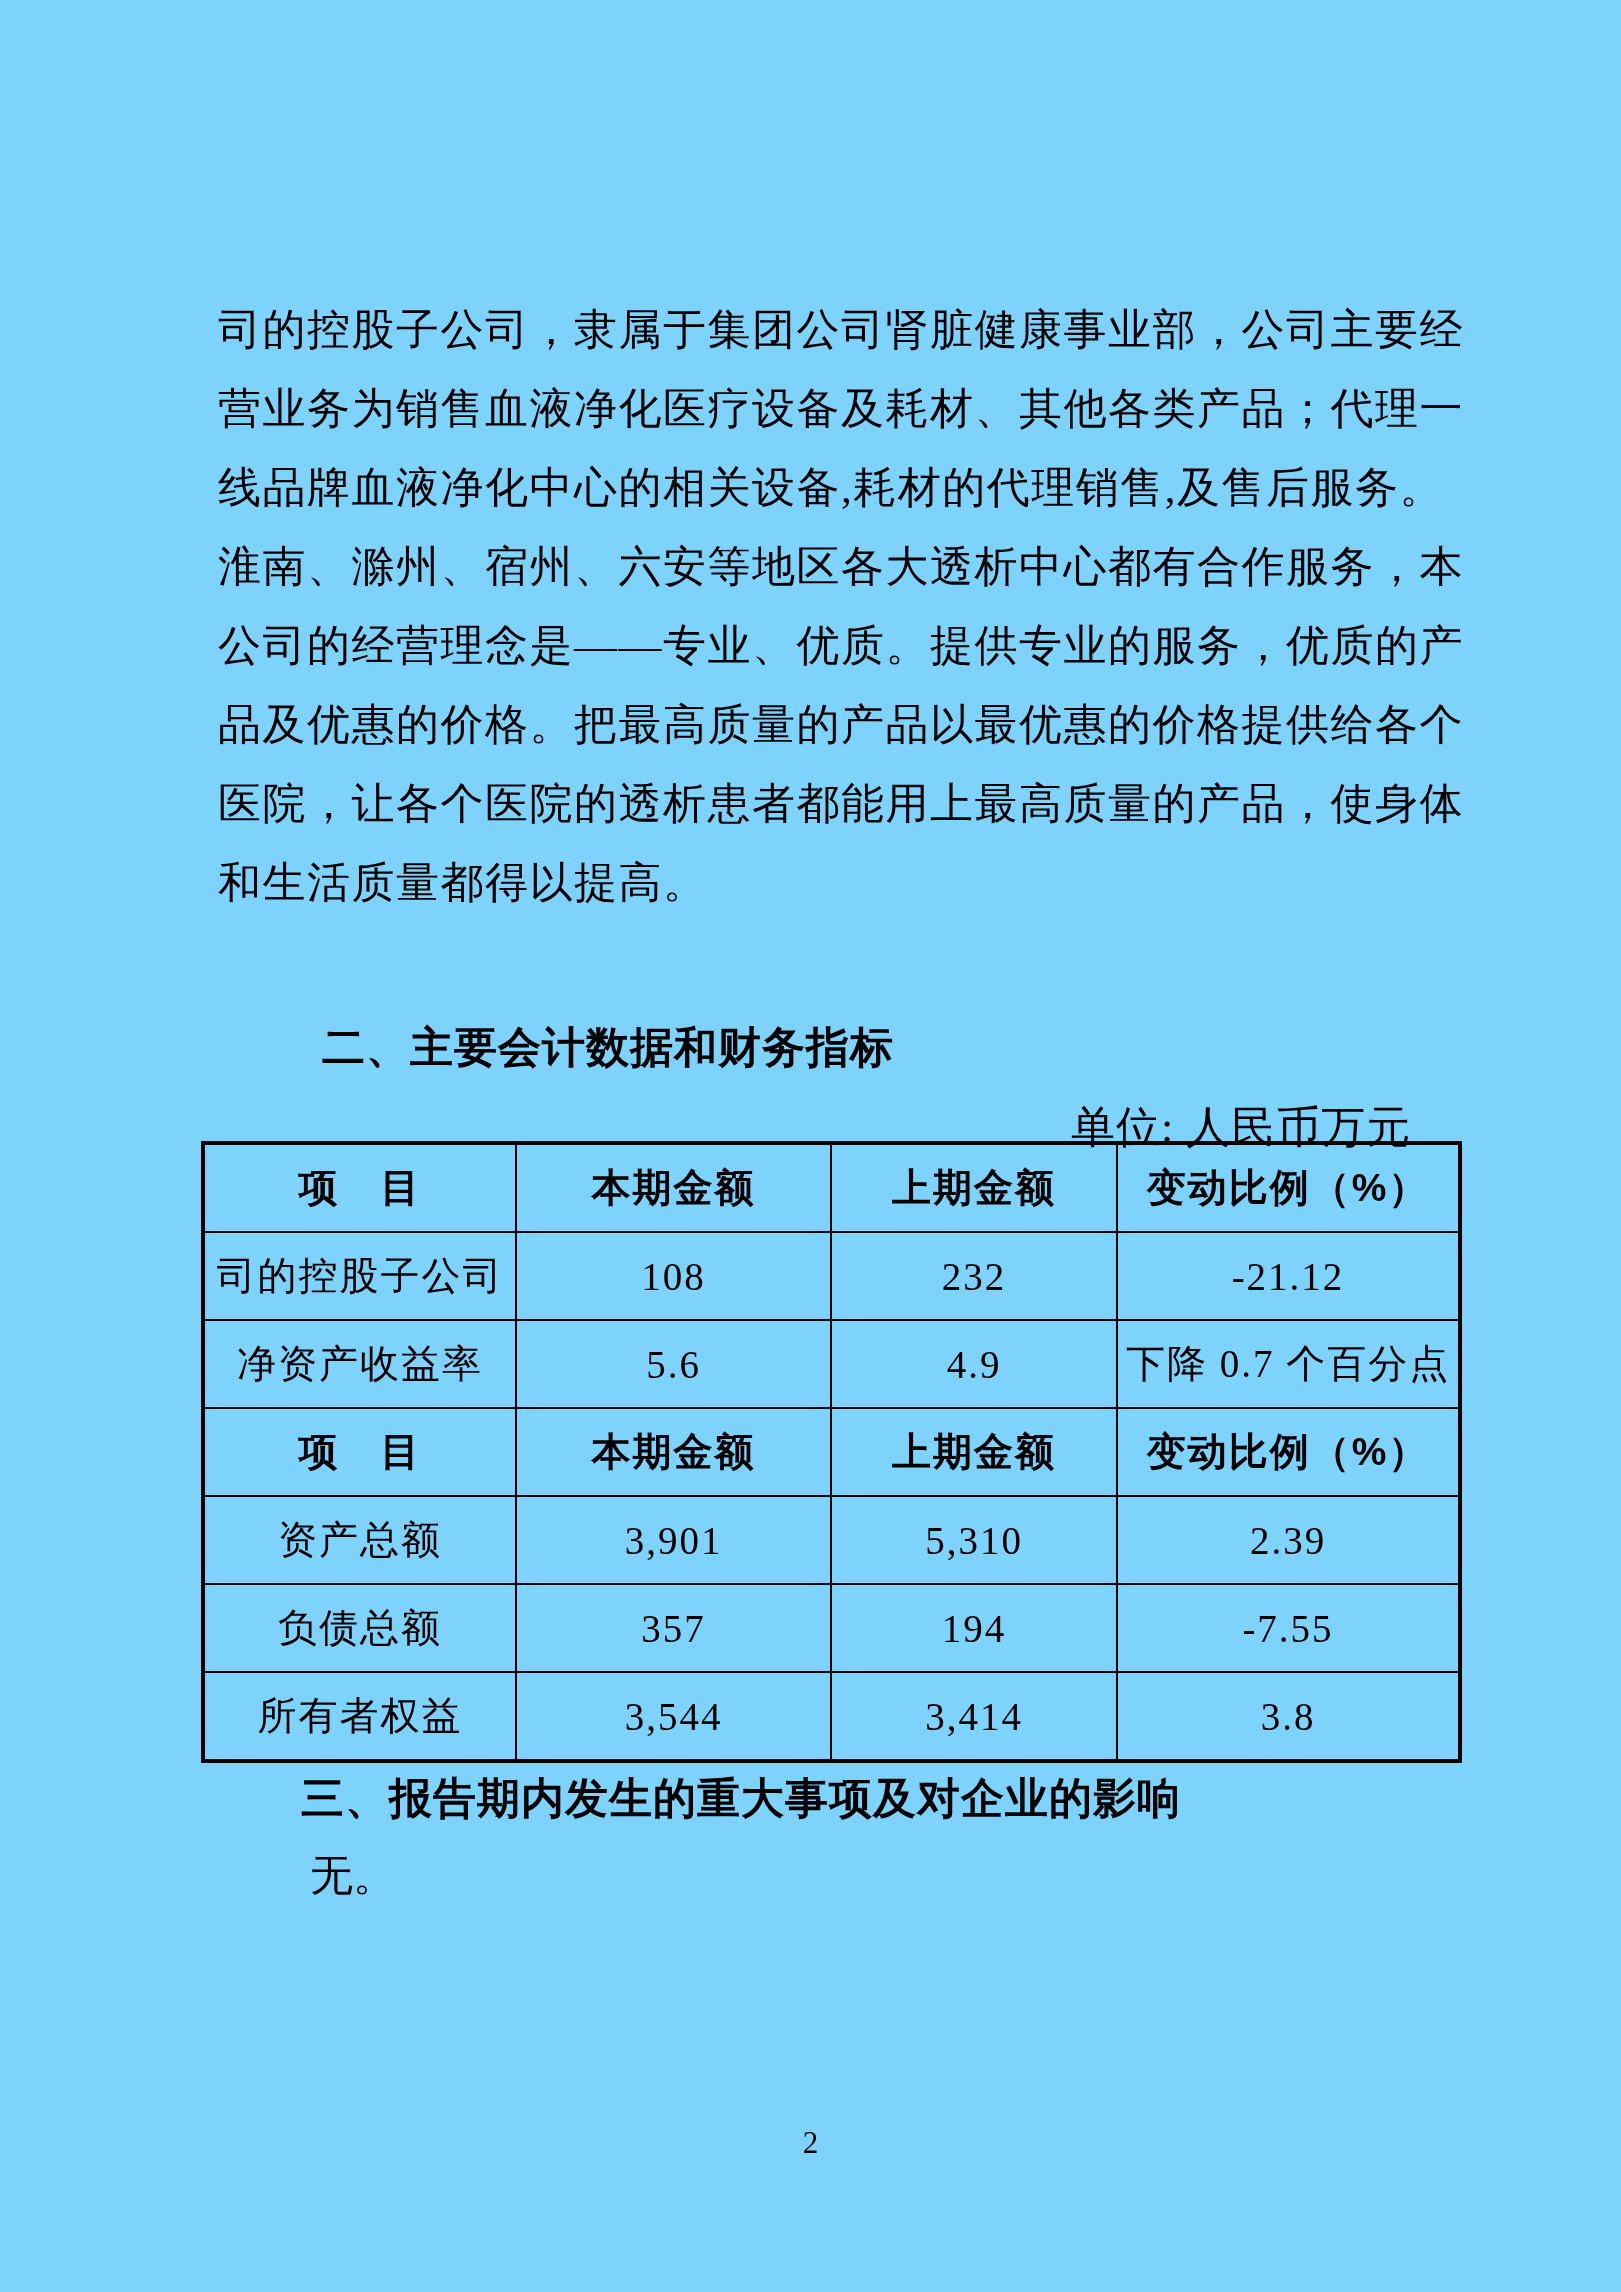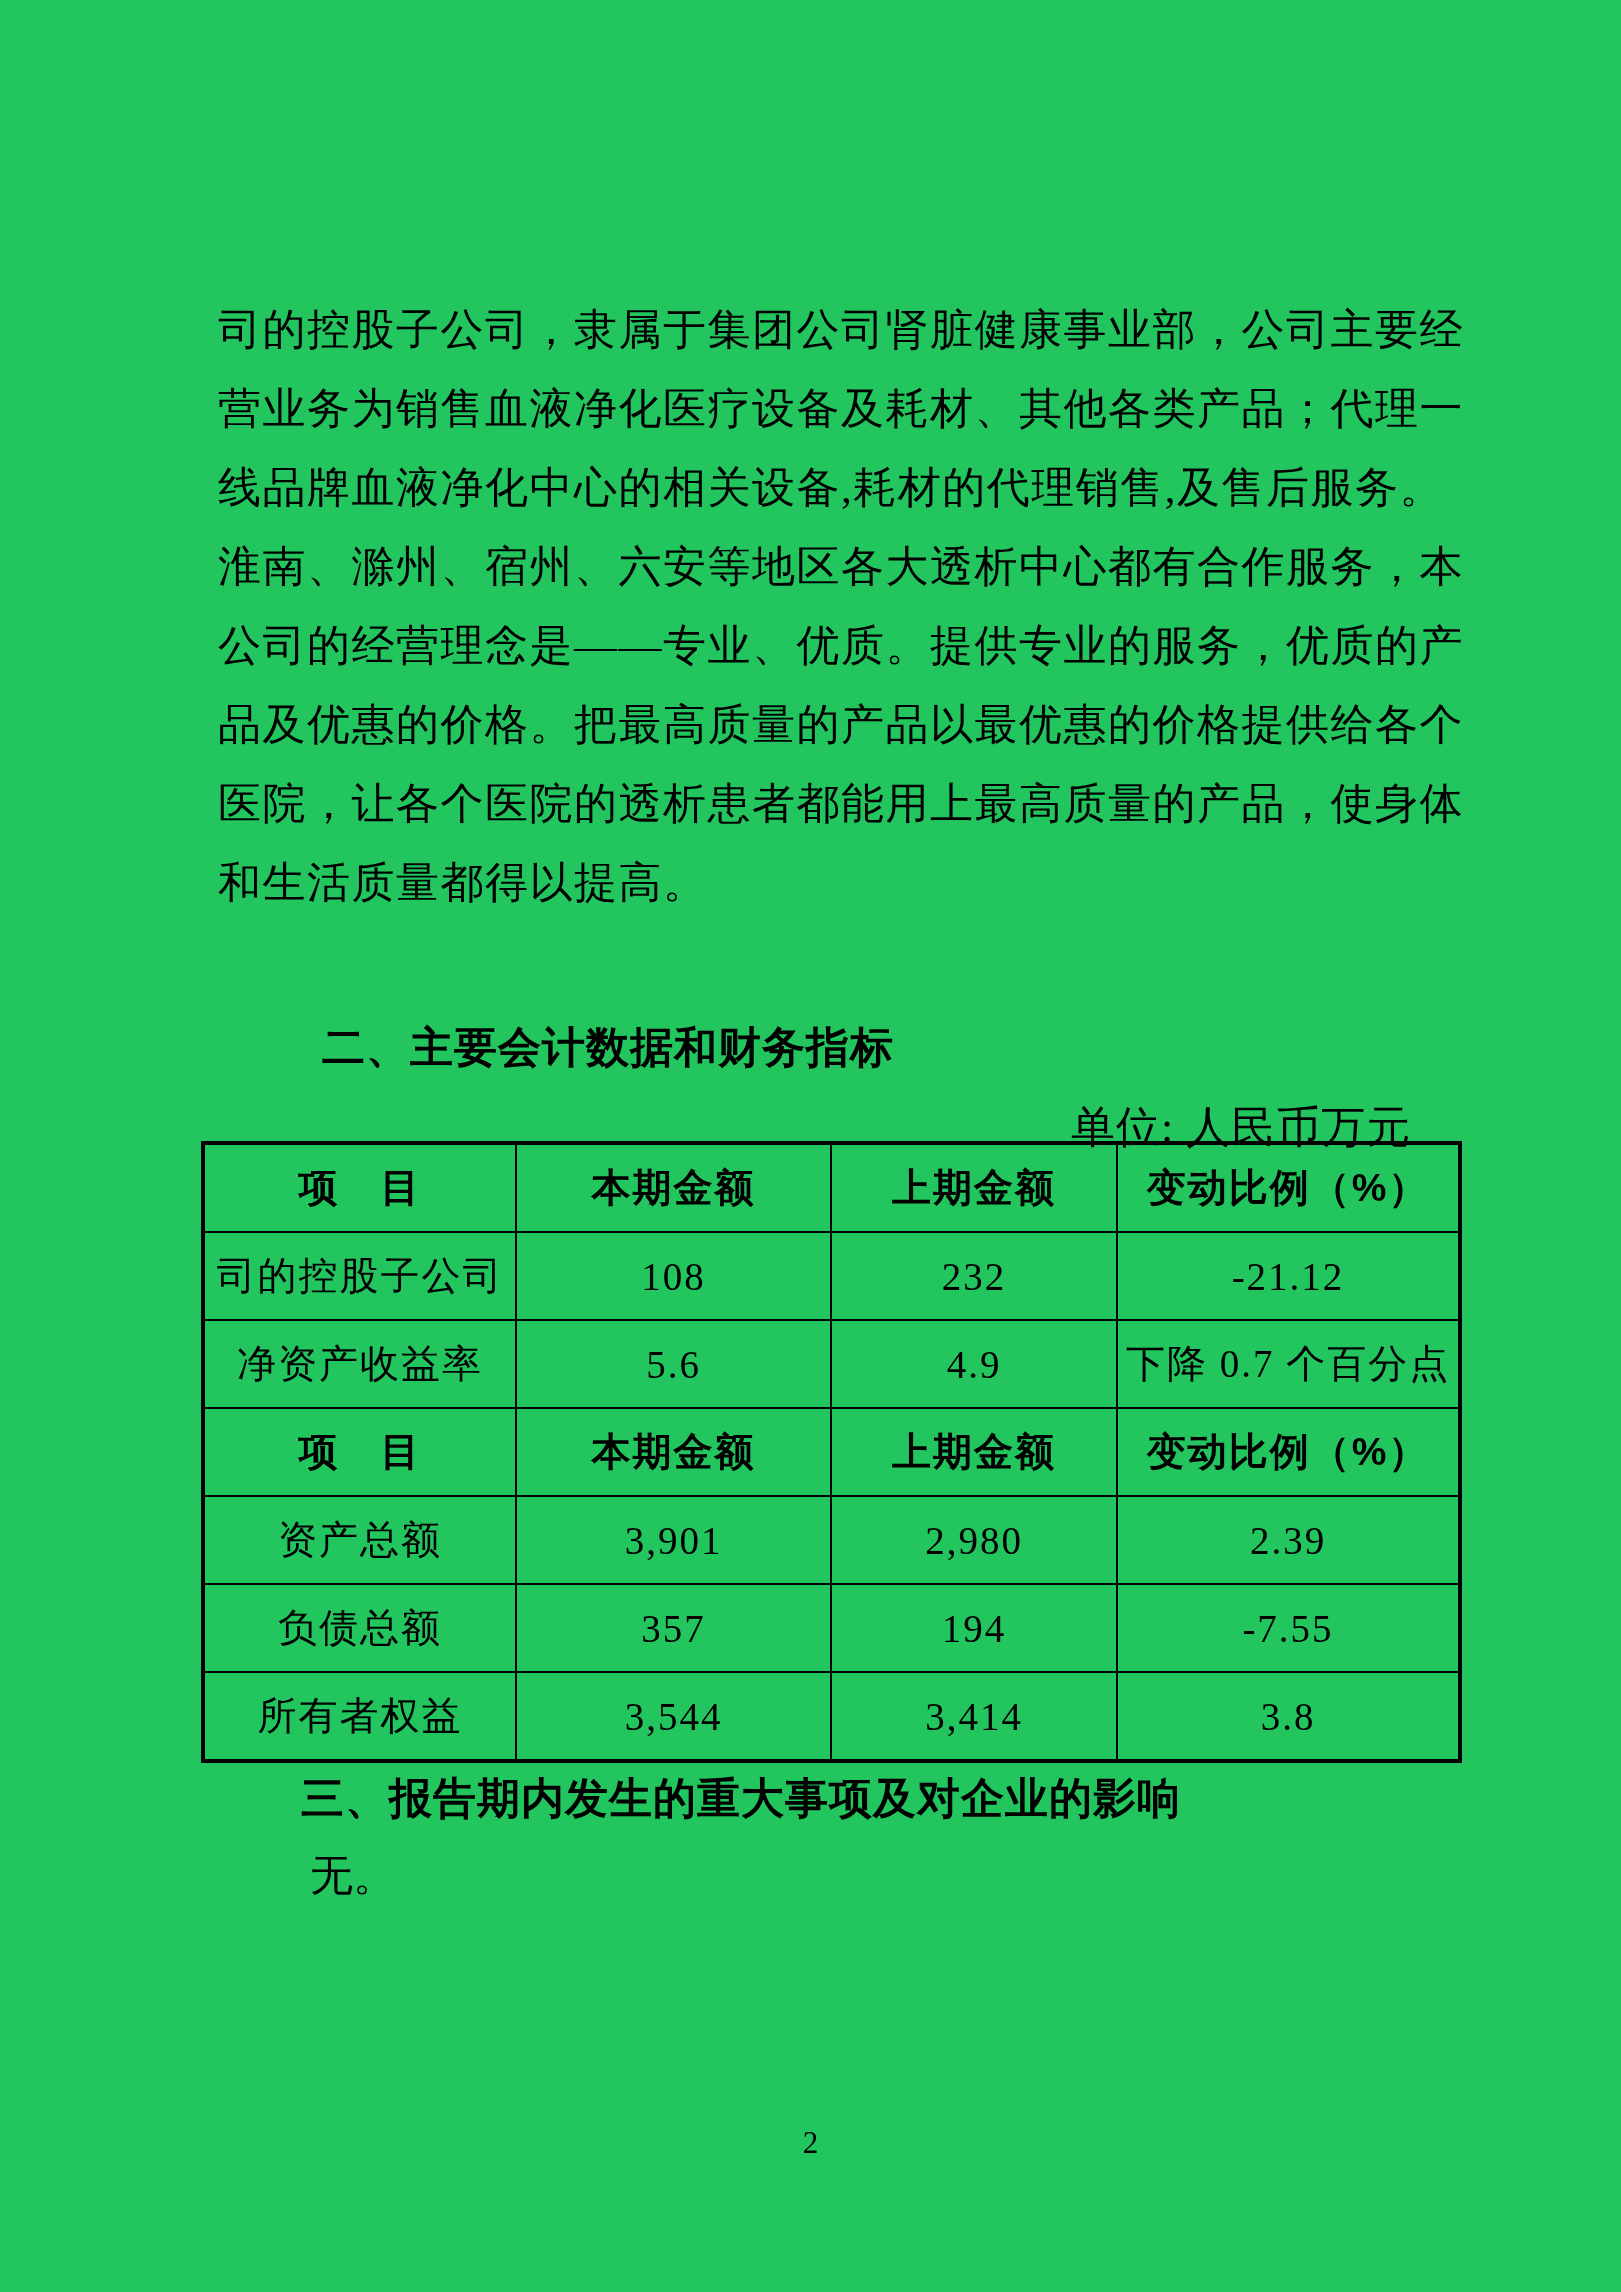--- a/index.html
+++ b/index.html
@@ -1,20 +1,20 @@
 <!DOCTYPE html>
 <html><head>
 <meta charset="utf-8">
 <style>
   html,body { margin:0; padding:0; background:#e8e8e8; }
   .page {
     position:relative;
     width:1621px; height:2293px;
     margin:0 auto;
-    background:#22c55e;
+    background:#7dd3fc;
     color:#000000;
     overflow:hidden;
     font-family:"Liberation Serif","DejaVu Serif",serif;
   }
   
   .para {
     position:absolute;
     left:218px; top:290px;
     width:1257px;
     font-size:43px;
@@ -131,21 +131,21 @@
       </tr>
       <tr class="head">
         <td>项　目</td>
         <td>本期金额</td>
         <td>上期金额</td>
         <td>变动比例（%）</td>
       </tr>
       <tr>
         <td>资产总额</td>
         <td>3,901</td>
-        <td>2,980</td>
+        <td>5,310</td>
         <td>2.39</td>
       </tr>
       <tr>
         <td>负债总额</td>
         <td>357</td>
         <td>194</td>
         <td>-7.55</td>
       </tr>
       <tr>
         <td>所有者权益</td>

